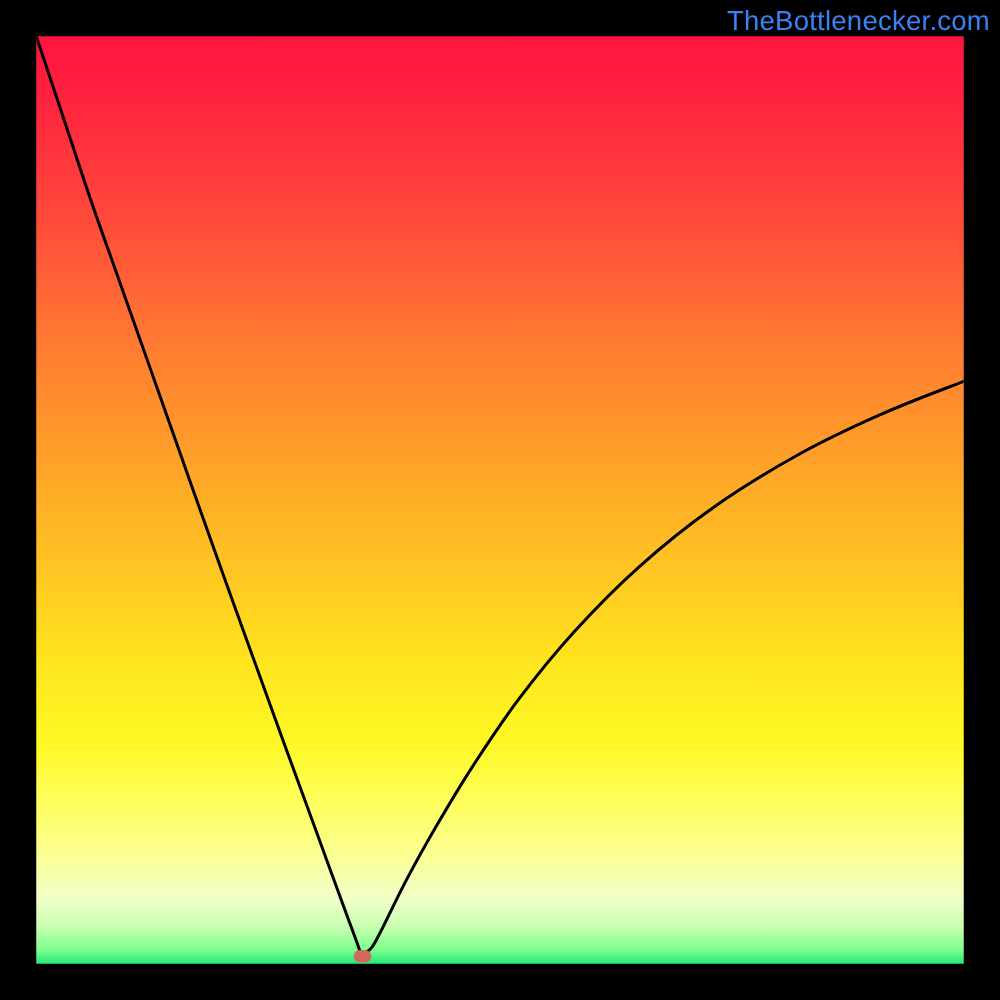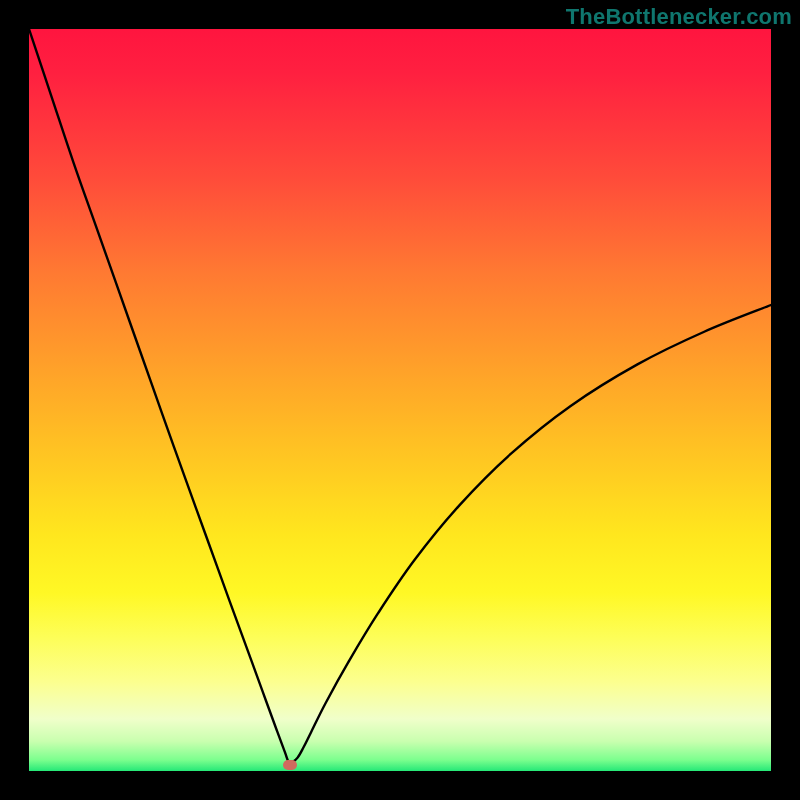--- a/index.html
+++ b/index.html
@@ -40,23 +40,23 @@
       #f0ffca 93%,
       #c9ffaf 96%,
       #7cff8e 98.5%,
       #25e877 100%
     );
   }
   .watermark {
     position: absolute;
     top: 4px;
     right: 8px;
-    color: #0f766e;
+    color: #3b82f6;
     font-size: 22px;
-    font-weight: 700;
+    font-weight: 400;
     letter-spacing: 0.2px;
     user-select: none;
   }
   svg.curve {
     position: absolute;
     left: 29px;
     top: 29px;
     width: 742px;
     height: 742px;
     pointer-events: none;

